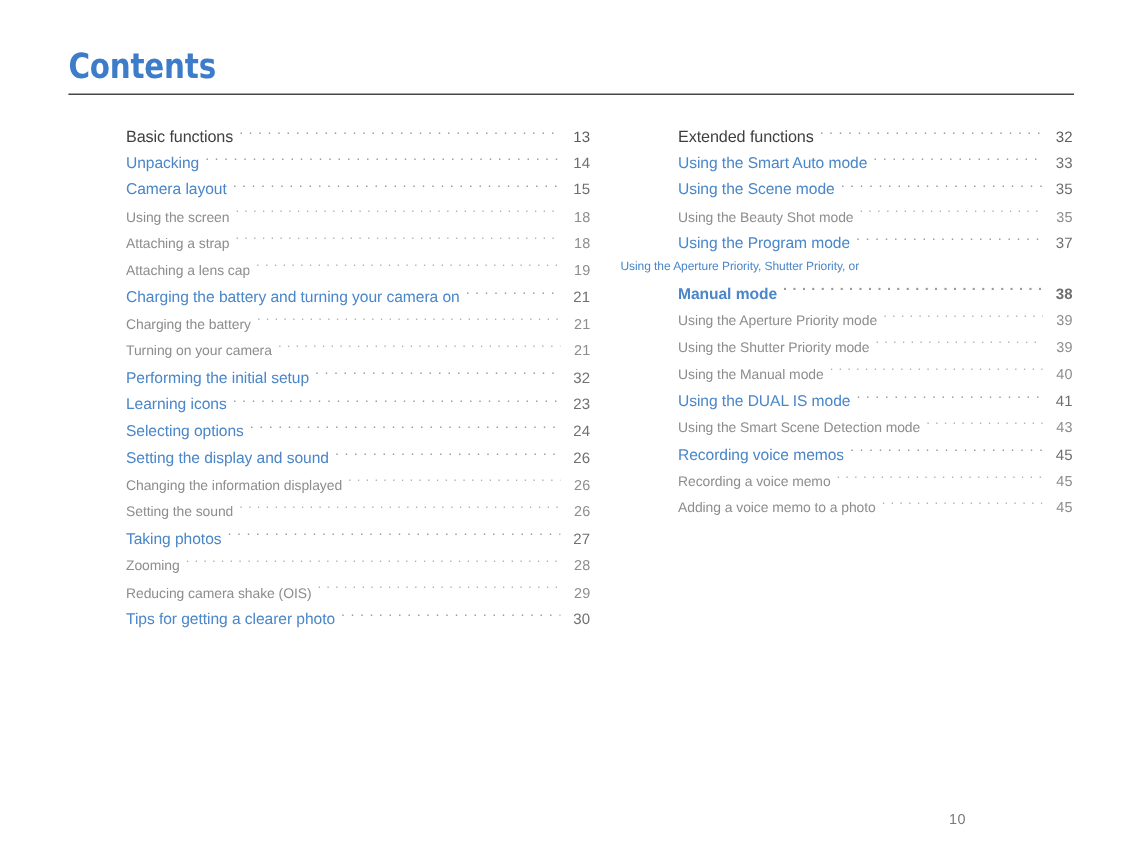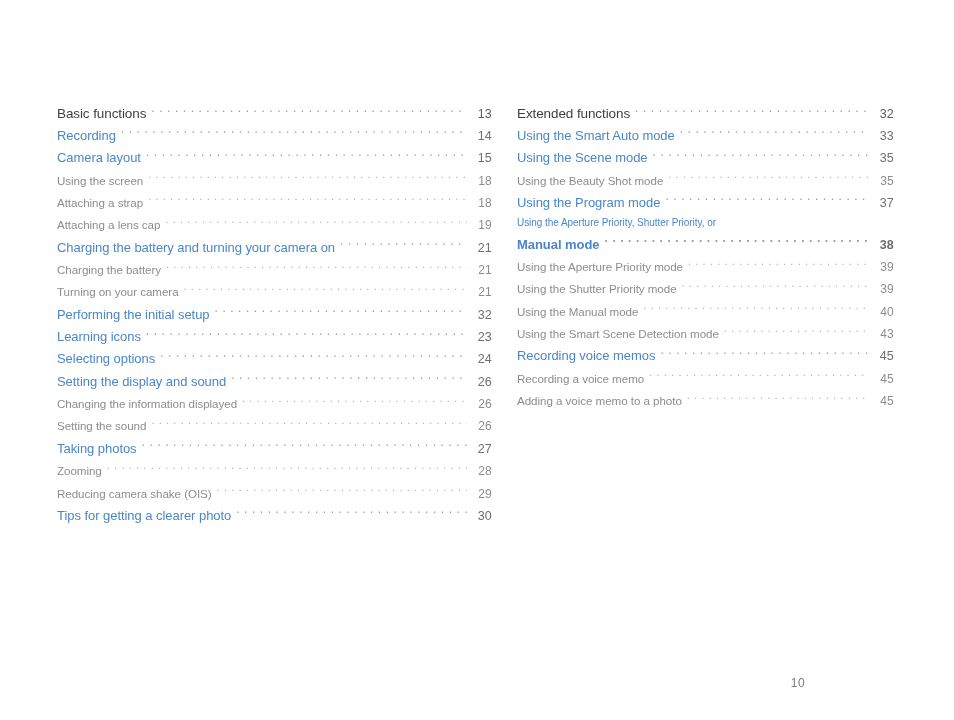--- a/index.html
+++ b/index.html
@@ -80,20 +80,21 @@
     display: flex;
     align-items: baseline;
     width: 100%;
     line-height: 19.35px;
     white-space: nowrap;
   }
   .toc-entry .label {
     flex: 0 1 auto;
     overflow: hidden;
     white-space: nowrap;
+    margin-left: 48px;
   }
   .toc-entry .leader {
     flex: 1 1 auto;
     min-width: 6px;
     overflow: hidden;
     position: relative;
     height: 1em;
     margin: 0 3px 0 5px;
   }
   .toc-entry .leader::before {
@@ -174,31 +175,35 @@
     font-size: 12px;
     color: #7a7a7a;
     letter-spacing: 0.4px;
   }
 </style>
 </head>
 <body>
 
 <div class="page">
 
+  <div class="title-block">
+    <h1 class="page-title">Contents</h1>
+    <div class="title-rule"></div>
+  </div>
 
   <div class="columns">
 
     <div class="col col-left" id="col-left">
         <div class="toc-entry lvl-head">
           <span class="label">Basic functions</span>
           <span class="leader"></span>
           <span class="pageno">13</span>
         </div>
         <div class="toc-entry lvl-link">
-          <span class="label">Recording</span>
+          <span class="label">Unpacking</span>
           <span class="leader"></span>
           <span class="pageno">14</span>
         </div>
         <div class="toc-entry lvl-link">
           <span class="label">Camera layout</span>
           <span class="leader"></span>
           <span class="pageno">15</span>
         </div>
         <div class="toc-entry lvl-sub">
           <span class="label">Using the screen</span>
@@ -324,20 +329,25 @@
         <div class="toc-entry lvl-sub">
           <span class="label">Using the Shutter Priority mode</span>
           <span class="leader"></span>
           <span class="pageno">39</span>
         </div>
         <div class="toc-entry lvl-sub">
           <span class="label">Using the Manual mode</span>
           <span class="leader"></span>
           <span class="pageno">40</span>
         </div>
+        <div class="toc-entry lvl-link">
+          <span class="label">Using the DUAL IS mode</span>
+          <span class="leader"></span>
+          <span class="pageno">41</span>
+        </div>
         <div class="toc-entry lvl-sub">
           <span class="label">Using the Smart Scene Detection mode</span>
           <span class="leader"></span>
           <span class="pageno">43</span>
         </div>
         <div class="toc-entry lvl-link">
           <span class="label">Recording voice memos</span>
           <span class="leader"></span>
           <span class="pageno">45</span>
         </div>

